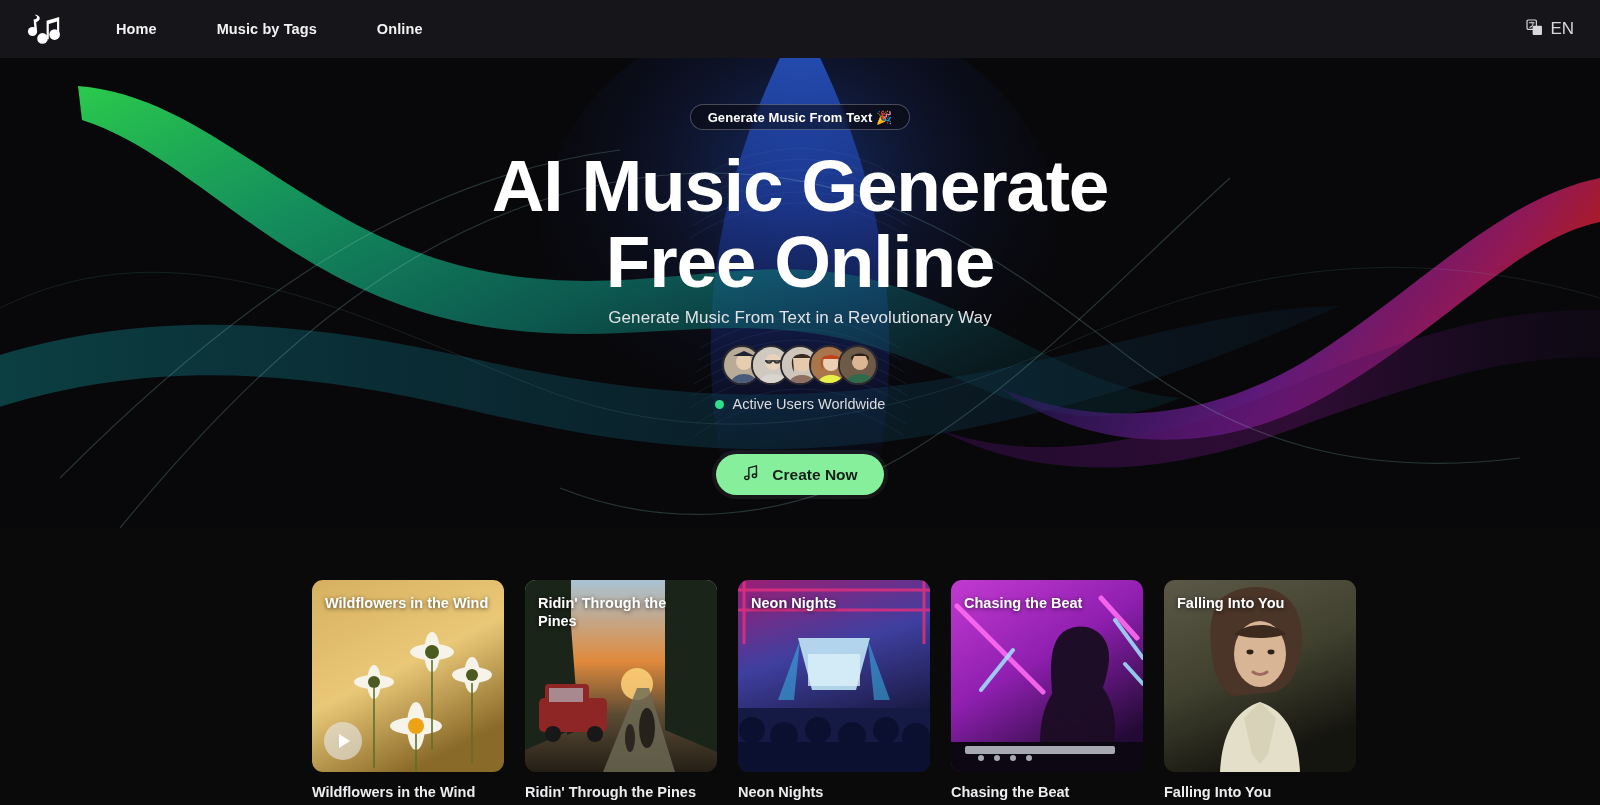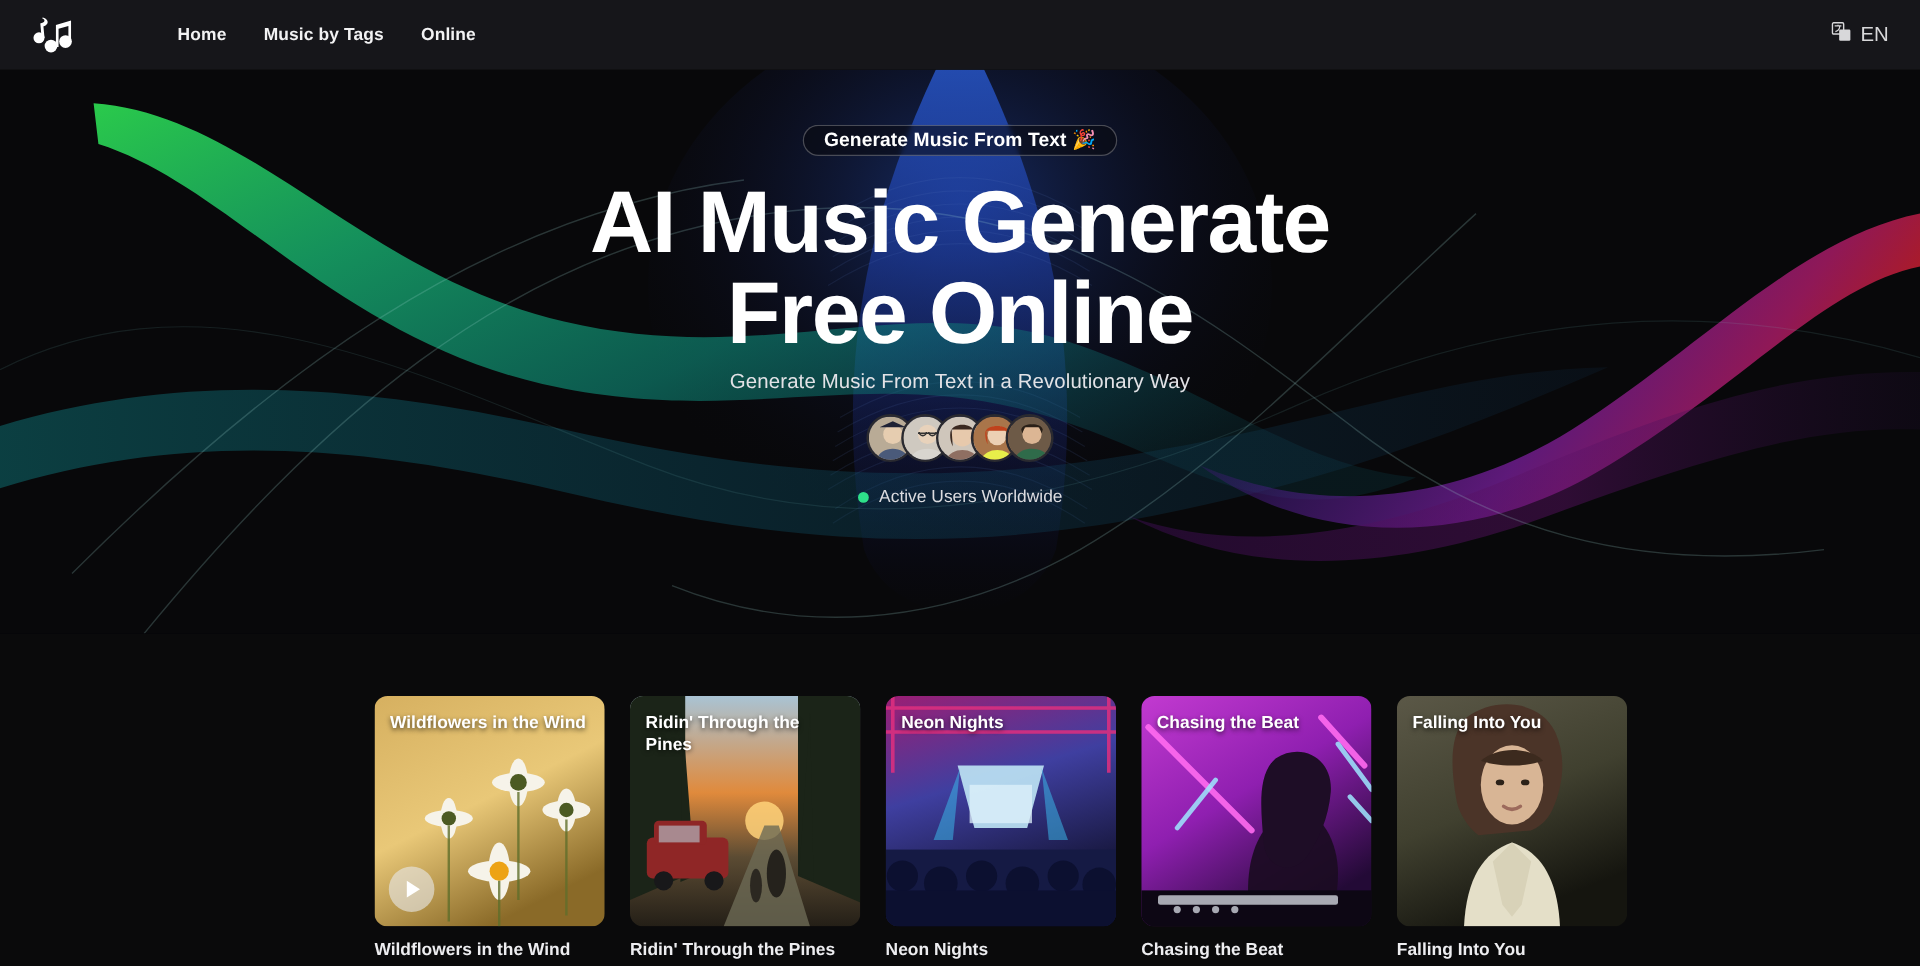--- a/index.html
+++ b/index.html
@@ -15,21 +15,21 @@
   .navbar{
     position:absolute; top:0; left:0; width:1600px; height:58px;
     background:#16161a;
     display:flex; align-items:center;
     z-index:50;
   }
   .logo{
     margin-left:22px; width:40px; height:40px;
     display:flex; align-items:center; justify-content:center;
   }
-  .nav-links{ display:flex; align-items:flex-start; margin-left:86px; gap:31px; }
+  .nav-links{ display:flex; align-items:flex-start; margin-left:54px; gap:60px; }
   .nav-link{
     font-size:14.5px; font-weight:bold; color:#f2f2f3;
     letter-spacing:0.1px; cursor:pointer; white-space:nowrap;
   }
   .nav-right{ margin-left:auto; margin-right:26px; display:flex; align-items:center; gap:7px; cursor:pointer;}
   .lang-label{ font-size:17px; color:#d8d8da; font-weight:400; }
 
   
   .hero{
     position:absolute; top:58px; left:0; width:1600px; height:470px;
@@ -41,21 +41,21 @@
     position:relative; z-index:10;
     display:flex; flex-direction:column; align-items:center;
     padding-top:46px;
   }
   .badge{
     display:inline-flex; align-items:center; gap:6px;
     height:26px; padding:0 17px;
     border:1px solid rgba(255,255,255,0.26);
     border-radius:999px;
     background:rgba(10,10,14,0.55);
-    font-size:16px; font-weight:bold; color:#fff;
+    font-size:13px; font-weight:bold; color:#fff;
     letter-spacing:0.1px;
     backdrop-filter:blur(2px);
   }
   .hero-title{
     margin-top:18px;
     font-size:73px; line-height:76px; font-weight:bold;
     text-align:center; color:#fff; letter-spacing:-1.2px;
   }
   .hero-sub{
     margin-top:8px; font-size:17px; color:#e2e2e6; font-weight:400;
@@ -63,21 +63,21 @@
   }
   .avatars{ margin-top:17px; display:flex; align-items:center; }
   .avatar{
     width:40px; height:40px; border-radius:50%;
     border:2px solid #2a2a30;
     margin-left:-11px; overflow:hidden;
     position:relative;
   }
   .avatar:first-child{ margin-left:0; }
   .avatar svg{ display:block; }
-  .active-row{ margin-top:21px; display:flex; align-items:center; gap:9px; }
+  .active-row{ margin-top:11px; display:flex; align-items:center; gap:9px; }
   .dot{ width:9px; height:9px; border-radius:50%; background:#2ee08a; }
   .active-label{ font-size:14.5px; color:#dcdce0; }
   .cta{
     margin-top:42px;
     display:inline-flex; align-items:center; justify-content:center; gap:11px;
     height:41px; padding:0 26px;
     border-radius:999px; border:none; cursor:pointer;
     background:#86ef9b;
     color:#16201a; font-size:15.5px; font-weight:bold;
     box-shadow:0 0 0 4px rgba(255,255,255,0.06);
@@ -288,20 +288,30 @@
             <path d="M5 40c0-9 7-13 15-13s15 4 15 13z" fill="#2f6b4a"></path>
           </svg>
       </div>
     </div>
 
     <div class="active-row">
       <span class="dot"></span>
       <span class="active-label">Active Users Worldwide</span>
     </div>
 
+    <button class="cta">
+      <span>
+        <svg width="19" height="19" viewBox="0 0 20 20" fill="none" stroke="#16201a" stroke-width="1.5" stroke-linejoin="round">
+          <path d="M7.2 15.3V5.1l8-2.1v10.2"></path>
+          <ellipse cx="5.1" cy="15.6" rx="2.2" ry="1.8"></ellipse>
+          <ellipse cx="13.1" cy="13.4" rx="2.2" ry="1.8"></ellipse>
+        </svg>
+      </span>
+      <span>Create Now</span>
+    </button>
   </div>
 </div>
 
 <div class="cards">
 
   <div class="card">
     <div class="card-art">
       <svg class="grad" width="192" height="192" viewBox="0 0 192 192" preserveAspectRatio="none">
         <defs>
             <linearGradient id="a1" x1="0" y1="0" x2="0.5" y2="1">

